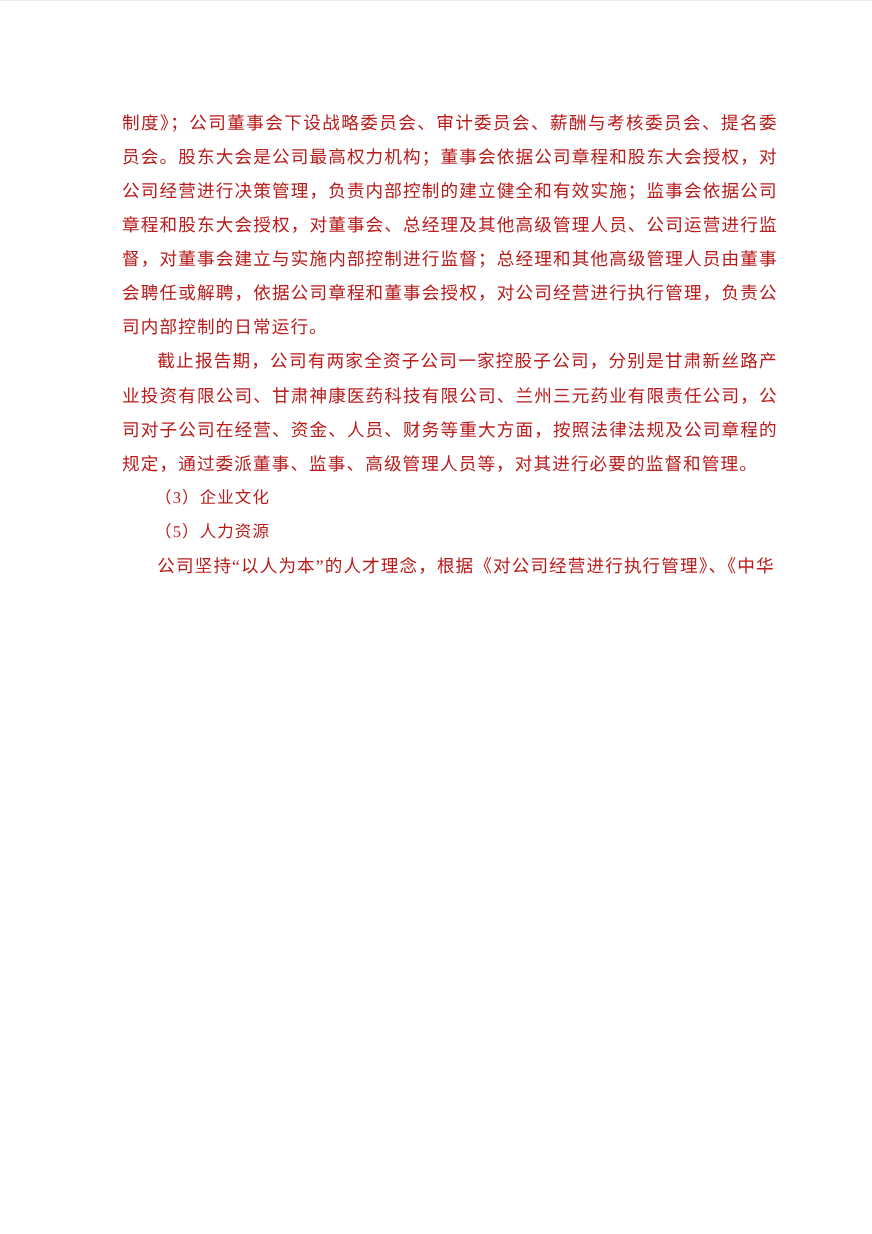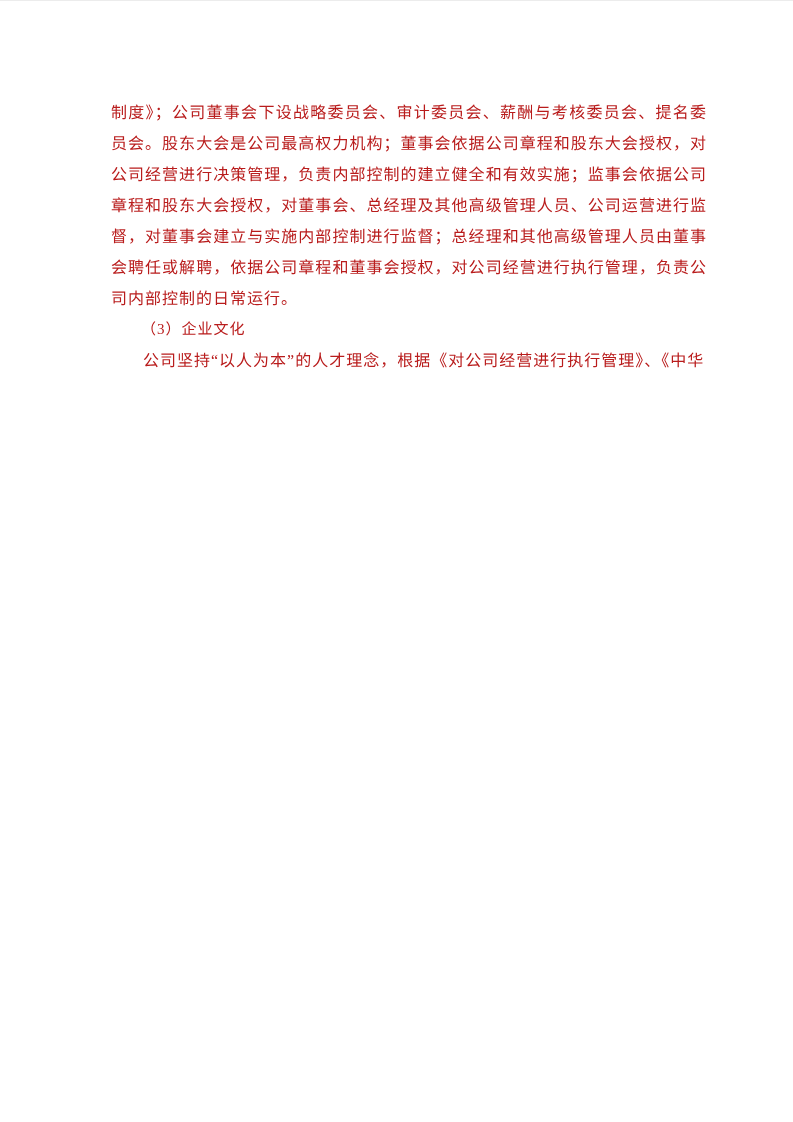--- a/index.html
+++ b/index.html
@@ -51,16 +51,18 @@
     font-size: 15px;
     text-align: left;
   }
 </style>
 </head>
 <body>
 
 <div class="page">
   <div class="content">
     <p class="para continuation">制度》；公司董事会下设战略委员会、审计委员会、薪酬与考核委员会、提名委员会。股东大会是公司最高权力机构；董事会依据公司章程和股东大会授权，对公司经营进行决策管理，负责内部控制的建立健全和有效实施；监事会依据公司章程和股东大会授权，对董事会、总经理及其他高级管理人员、公司运营进行监督，对董事会建立与实施内部控制进行监督；总经理和其他高级管理人员由董事会聘任或解聘，依据公司章程和董事会授权，对公司经营进行执行管理，负责公司内部控制的日常运行。</p>
+    <p class="para">截止报告期，公司有两家全资子公司一家控股子公司，分别是甘肃新丝路产业投资有限公司、甘肃神康医药科技有限公司、兰州三元药业有限责任公司，公司对子公司在经营、资金、人员、财务等重大方面，按照法律法规及公司章程的规定，通过委派董事、监事、高级管理人员等，对其进行必要的监督和管理。</p>
     <p class="heading">（3）企业文化</p>
+    <p class="heading">（5）人力资源</p>
     <p class="para">公司坚持“以人为本”的人才理念，根据《对公司经营进行执行管理》、《中华</p>
   </div>
 </div>
 
 </body></html>

